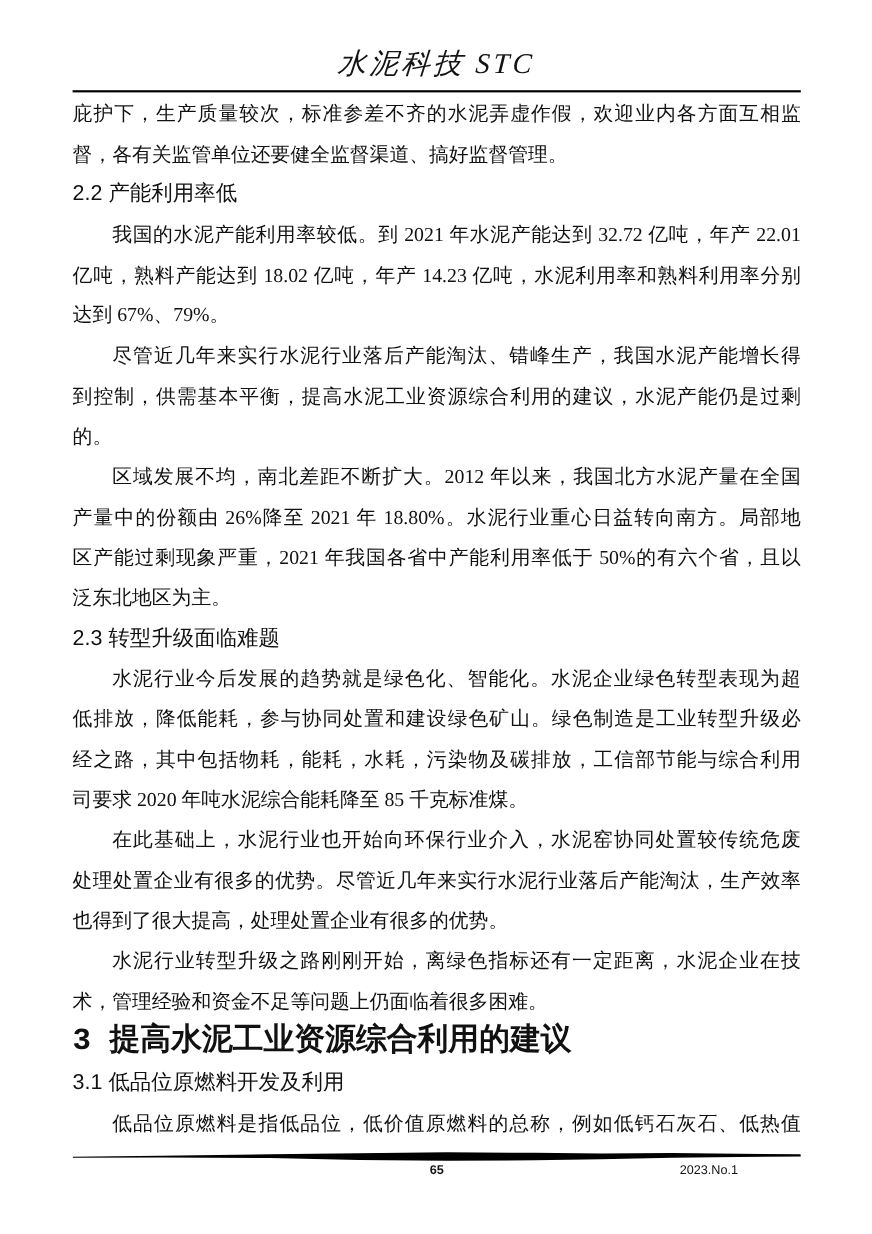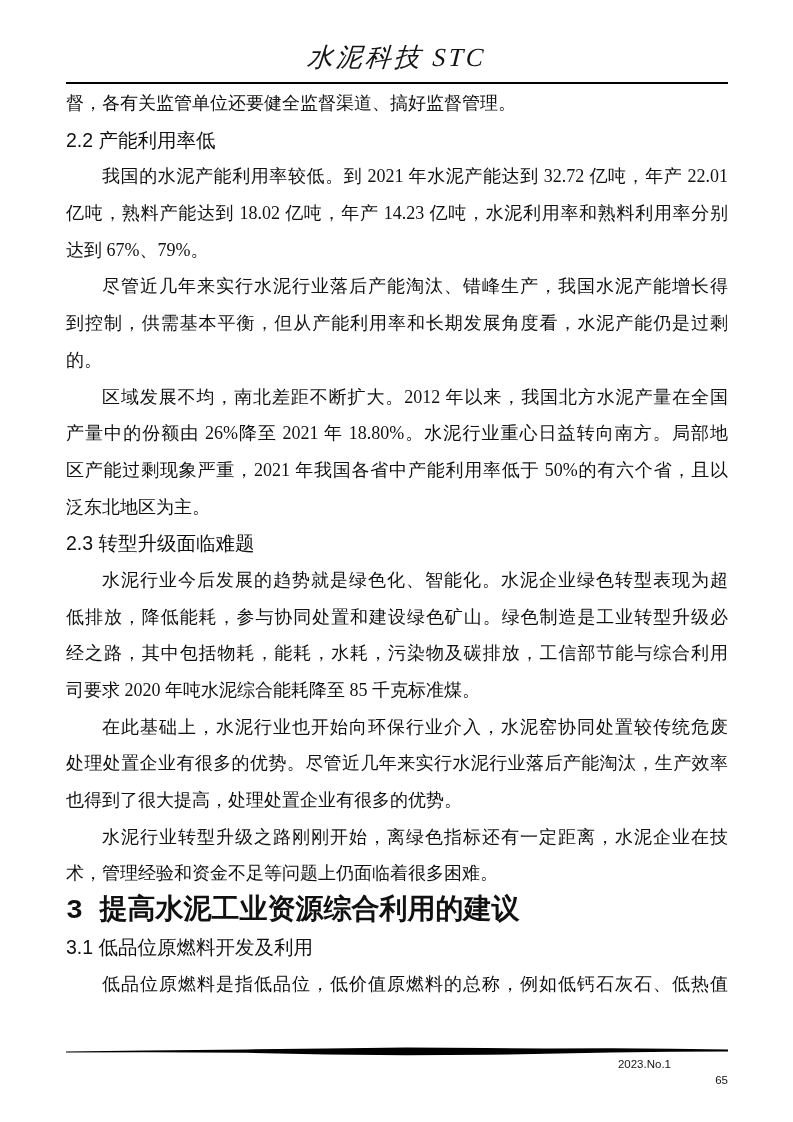--- a/index.html
+++ b/index.html
@@ -72,46 +72,48 @@
     position: relative;
     width: 662px;
     height: 18px;
     font-family: "Liberation Sans", "DejaVu Sans", sans-serif;
     font-size: 11.5px;
     color: #141414;
   }
   .page-number {
     position: absolute;
     left: 0; right: 0;
-    text-align: right;
-    top: 17px;
+    text-align: center;
+    top: 1px;
+    font-weight: bold;
   }
   .issue-label {
     position: absolute;
     right: 57px;
     top: 1px;
   }
 </style>
 </head>
 <body>
 
 <div class="page">
 
   <div class="header">
     <span class="journal-title">水泥科技 STC</span>
   </div>
 
   <div class="doc-body">
+      <div class="line body-full">庇护下，生产质量较次，标准参差不齐的水泥弄虚作假，欢迎业内各方面互相监</div>
       <div class="line body-end">督，各有关监管单位还要健全监督渠道、搞好监督管理。</div>
       <div class="line h2">2.2 产能利用率低</div>
       <div class="line body-indent-full">我国的水泥产能利用率较低。到 2021 年水泥产能达到 32.72 亿吨，年产 22.01</div>
       <div class="line body-full">亿吨，熟料产能达到 18.02 亿吨，年产 14.23 亿吨，水泥利用率和熟料利用率分别</div>
       <div class="line body-end">达到 67%、79%。</div>
       <div class="line body-indent-full">尽管近几年来实行水泥行业落后产能淘汰、错峰生产，我国水泥产能增长得</div>
-      <div class="line body-full">到控制，供需基本平衡，但从产能利用率和长期发展角度看，水泥产能仍是过剩</div>
+      <div class="line body-full">到控制，供需基本平衡，提高水泥工业资源综合利用的建议，水泥产能仍是过剩</div>
       <div class="line body-end">的。</div>
       <div class="line body-indent-full">区域发展不均，南北差距不断扩大。2012 年以来，我国北方水泥产量在全国</div>
       <div class="line body-full">产量中的份额由 26%降至 2021 年 18.80%。水泥行业重心日益转向南方。局部地</div>
       <div class="line body-full">区产能过剩现象严重，2021 年我国各省中产能利用率低于 50%的有六个省，且以</div>
       <div class="line body-end">泛东北地区为主。</div>
       <div class="line h2">2.3 转型升级面临难题</div>
       <div class="line body-indent-full">水泥行业今后发展的趋势就是绿色化、智能化。水泥企业绿色转型表现为超</div>
       <div class="line body-full">低排放，降低能耗，参与协同处置和建设绿色矿山。绿色制造是工业转型升级必</div>
       <div class="line body-full">经之路，其中包括物耗，能耗，水耗，污染物及碳排放，工信部节能与综合利用</div>
       <div class="line body-end">司要求 2020 年吨水泥综合能耗降至 85 千克标准煤。</div>

